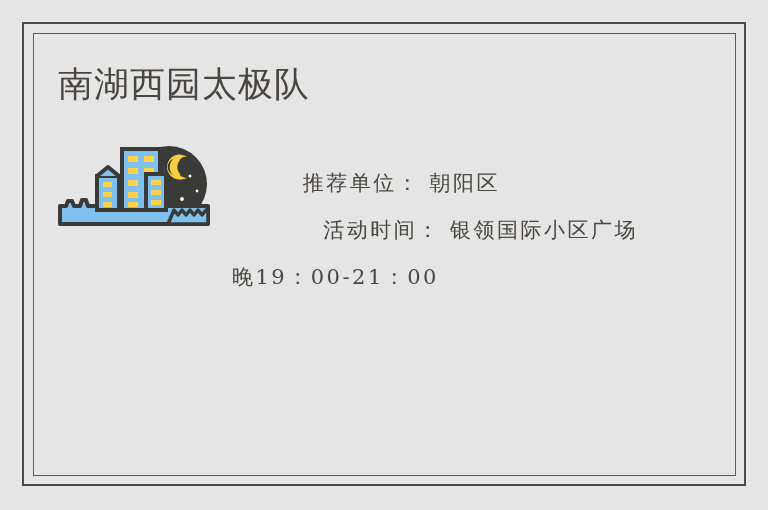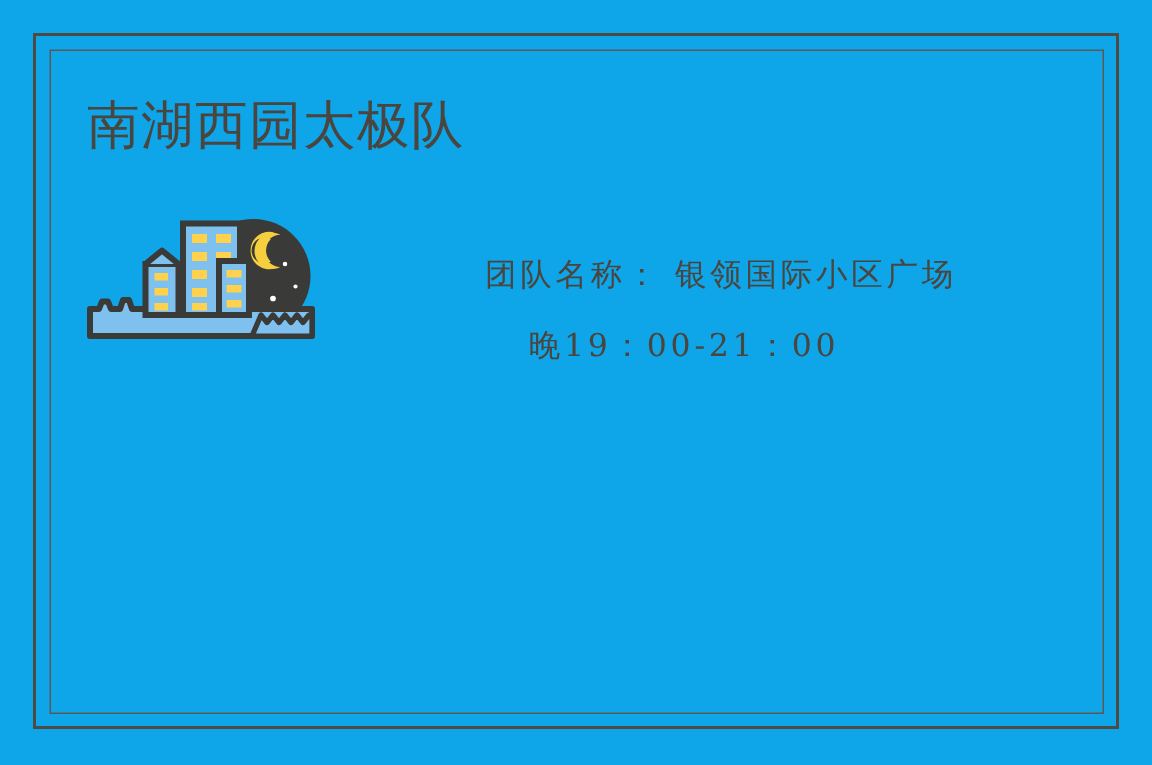--- a/index.html
+++ b/index.html
@@ -13,21 +13,21 @@
     font-family: "Liberation Sans", sans-serif;
     overflow: hidden;
   }
 
   #card {
     position: absolute;
     left: 0;
     top: 0;
     width: 768px;
     height: 510px;
-    background: #0ea5e9;
+    background: #e5e5e5;
   }
 
   
   #frame-outer {
     position: absolute;
     left: 22px;
     top: 22px;
     width: 724px;
     height: 464px;
     border: 2px solid #4c4c44;
@@ -80,21 +80,21 @@
     font-size: 21px;
     line-height: 47px;
     letter-spacing: 2.5px;
     white-space: nowrap;
     color: #4a463f;
   }
   .align-r  { text-align: right; padding-right: 180px; }
   .align-r2 { text-align: right; padding-right: 92px; }
   .align-r3 { text-align: right; padding-right: 42px; }
   .align-r4 { text-align: right; padding-right: 98px; }
-  .align-r5 { text-align: center;  padding-left: 22px; }
+  .align-r5 { text-align: left;  padding-left: 22px; }
 </style>
 </head>
 <body>
 
 <div id="card">
 
   <div id="frame-outer"></div>
   <div id="frame-inner"></div>
 
   <div id="page-title">南湖西园太极队</div>
@@ -139,17 +139,18 @@
       <rect x="90" y="30" width="20" height="36" fill="#7ec0ee" stroke="#3a3a38" stroke-width="4"></rect>
       <rect x="95" y="36" width="10" height="5" fill="#ffd24d"></rect>
       <rect x="95" y="46" width="10" height="5" fill="#ffd24d"></rect>
       <rect x="95" y="56" width="10" height="5" fill="#ffd24d"></rect>
 
       <path d="M118 66 L122 71 L126 66 L130 71 L134 66 L138 71 L142 66 L146 71 L150 66 L152 66 L152 80 L112 80 Z" fill="#7ec0ee" stroke="#3a3a38" stroke-width="3.5" stroke-linejoin="round"></path>
     </svg>
   </div>
 
   <div id="info-block">
-    <div class="info-line align-r3">团队名称： 银领国际小区广场</div>
+    <div class="info-line align-r">推荐单位： 朝阳区</div>
+    <div class="info-line align-r3">活动时间： 银领国际小区广场</div>
     <div class="info-line align-r5">晚19：00-21：00</div>
   </div>
 
 </div>
 
 </body></html>

